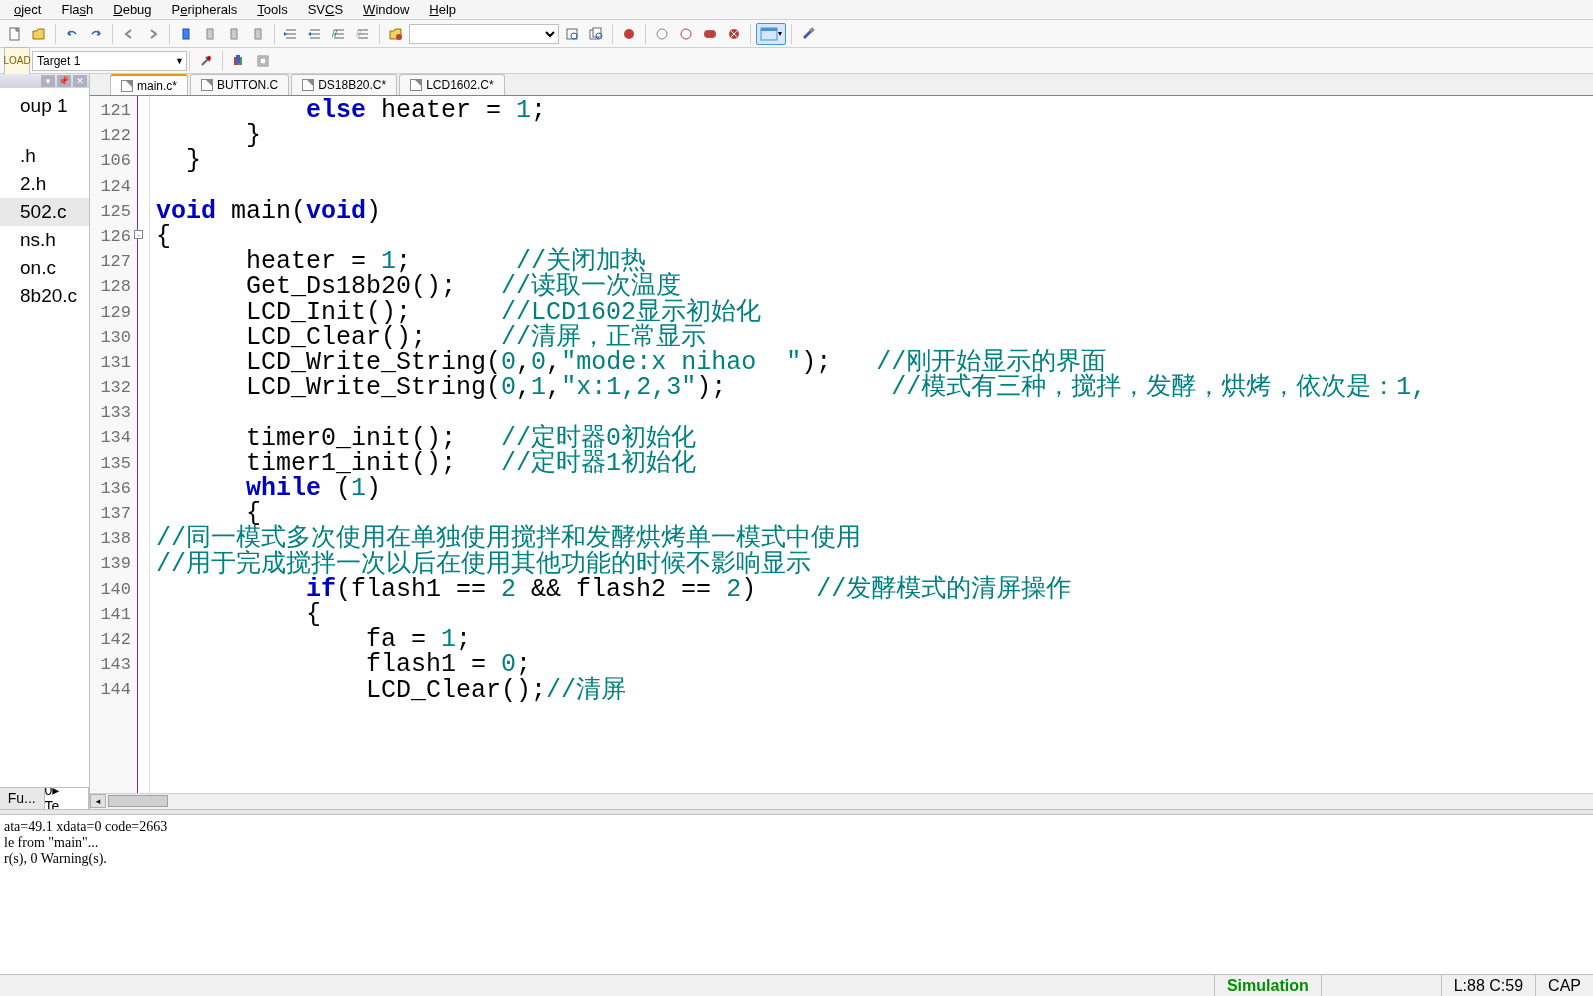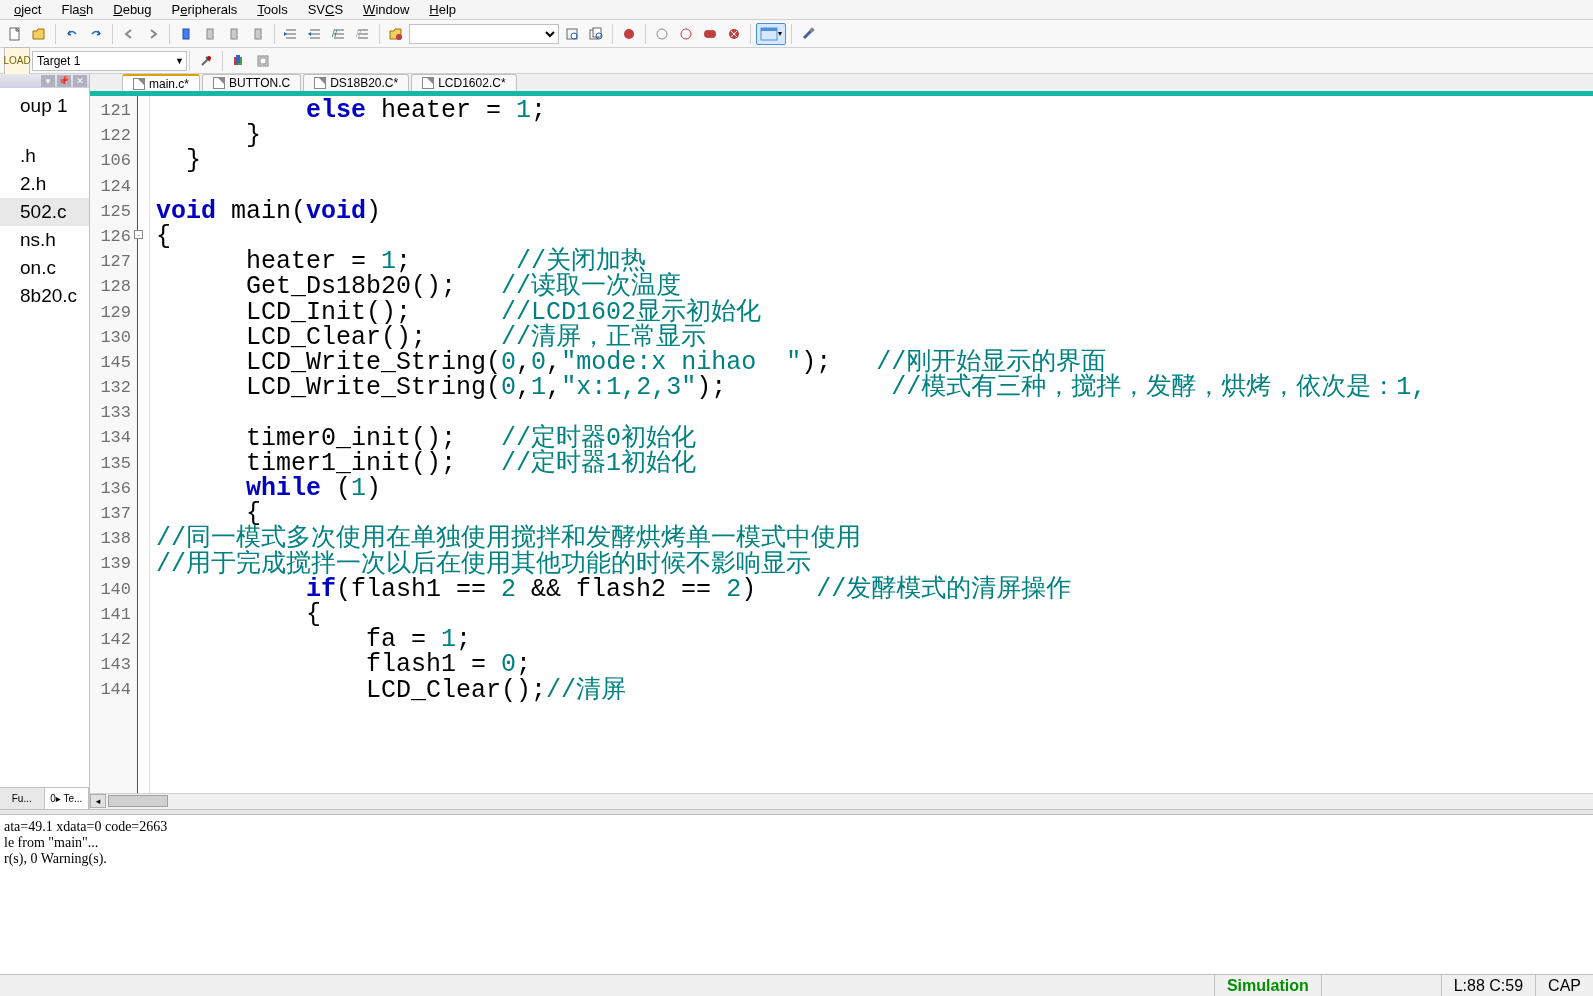--- a/index.html
+++ b/index.html
@@ -134,42 +134,42 @@
 }
 .tree-node.root { font-weight: normal; }
 .tree-node.selected { background: #e8e8e8; }
 .sidebar-tabs {
   display: flex;
   height: 22px;
   border-top: 1px solid #c0c0c0;
 }
 .sb-tab {
   flex: 1;
-  font-size: 10px;
+  font-size: 14px;
   background: #e8e8e8;
   border-right: 1px solid #c0c0c0;
   display:flex; align-items:center; justify-content:center;
   overflow: hidden;
 }
 .sb-tab.active { background: #fff; }
 
 
 .editor-area {
   flex: 1;
   display: flex;
   flex-direction: column;
   background: #fff;
   min-width: 0;
 }
 .tabbar {
   background: #f0f0f0;
   display: flex;
   height: 22px;
-  border-bottom: 5px solid #14b8a6;
-  padding-left: 32px;
+  border-bottom: 1px solid #14b8a6;
+  padding-left: 20px;
 }
 .tab {
   background: #f8f8f8;
   border: 1px solid #c0c0c0;
   border-bottom: none;
   padding: 2px 10px;
   margin-right: 2px;
   font-size: 12px;
   display:flex; align-items:center; gap:4px;
   border-radius: 3px 3px 0 0;
@@ -547,21 +547,21 @@
           <div class="gutter-line">121</div>
           <div class="gutter-line">122</div>
           <div class="gutter-line">106</div>
           <div class="gutter-line">124</div>
           <div class="gutter-line">125</div>
           <div class="gutter-line">126<div class="fold-marker">-</div></div>
           <div class="gutter-line">127</div>
           <div class="gutter-line">128</div>
           <div class="gutter-line">129</div>
           <div class="gutter-line">130</div>
-          <div class="gutter-line">145</div>
+          <div class="gutter-line">131</div>
           <div class="gutter-line">132</div>
           <div class="gutter-line">133</div>
           <div class="gutter-line">134</div>
           <div class="gutter-line">135</div>
           <div class="gutter-line">136</div>
           <div class="gutter-line">137</div>
           <div class="gutter-line">138</div>
           <div class="gutter-line">139</div>
           <div class="gutter-line">140</div>
           <div class="gutter-line">141</div>

